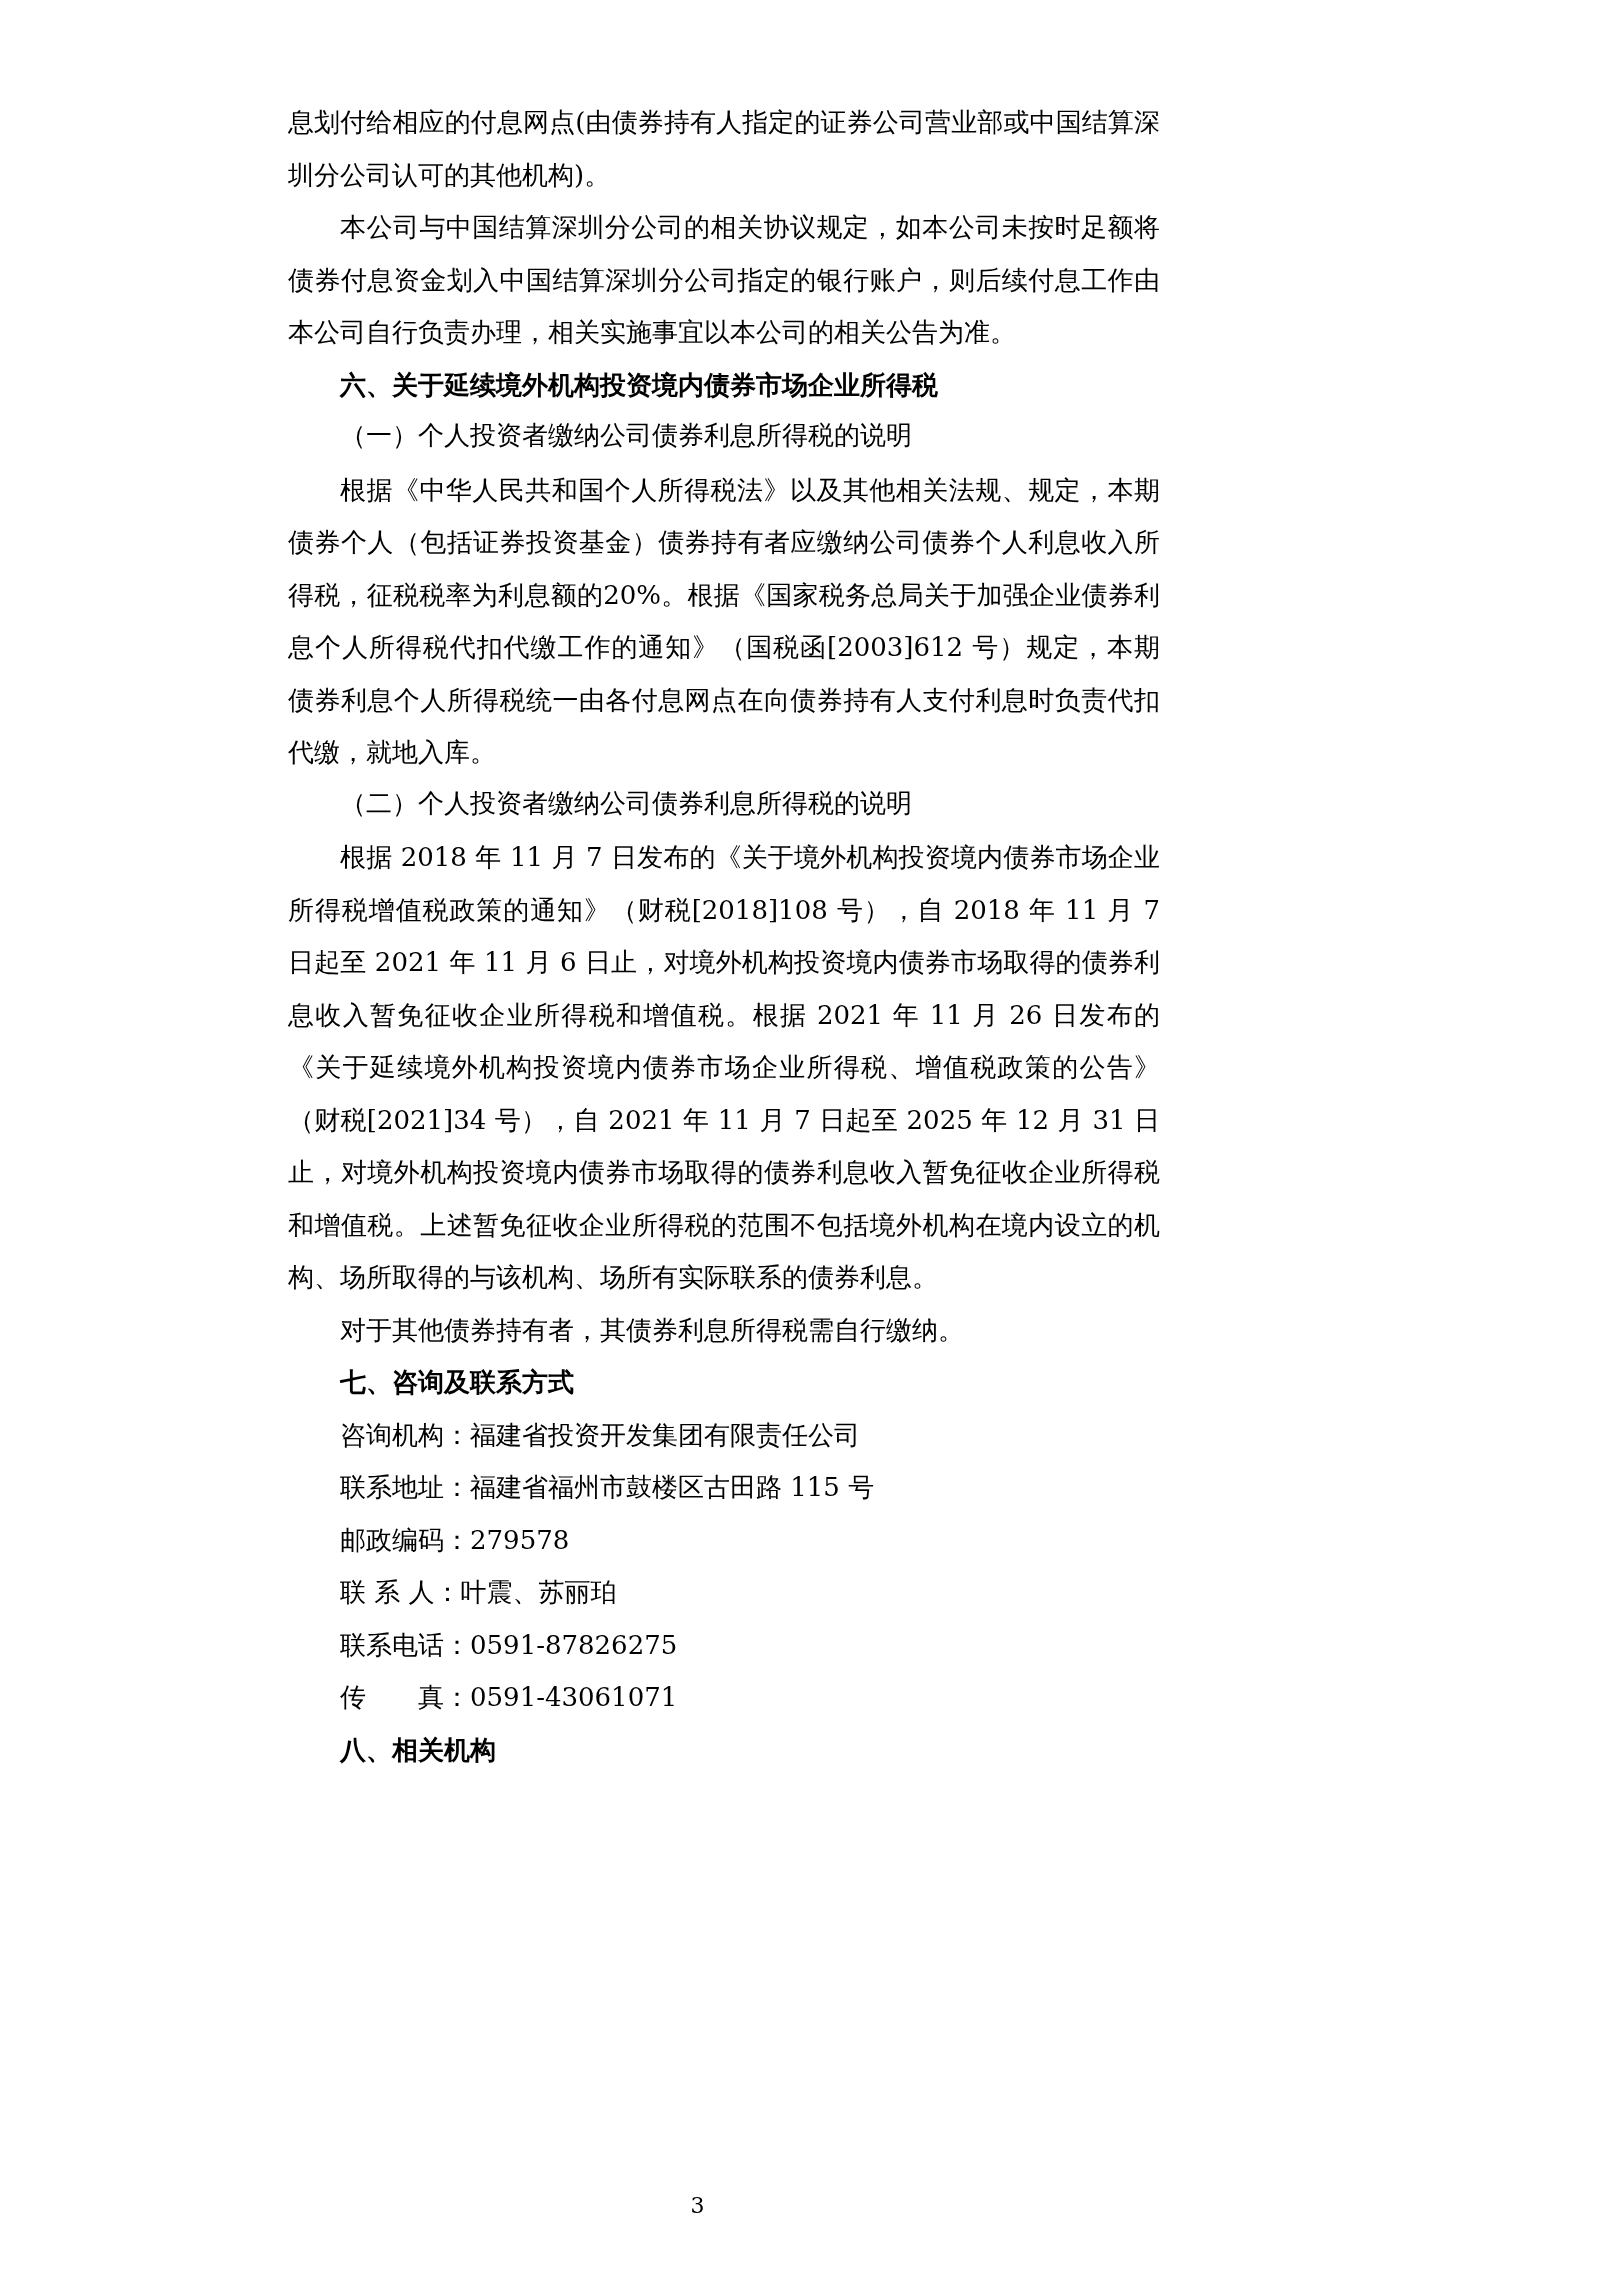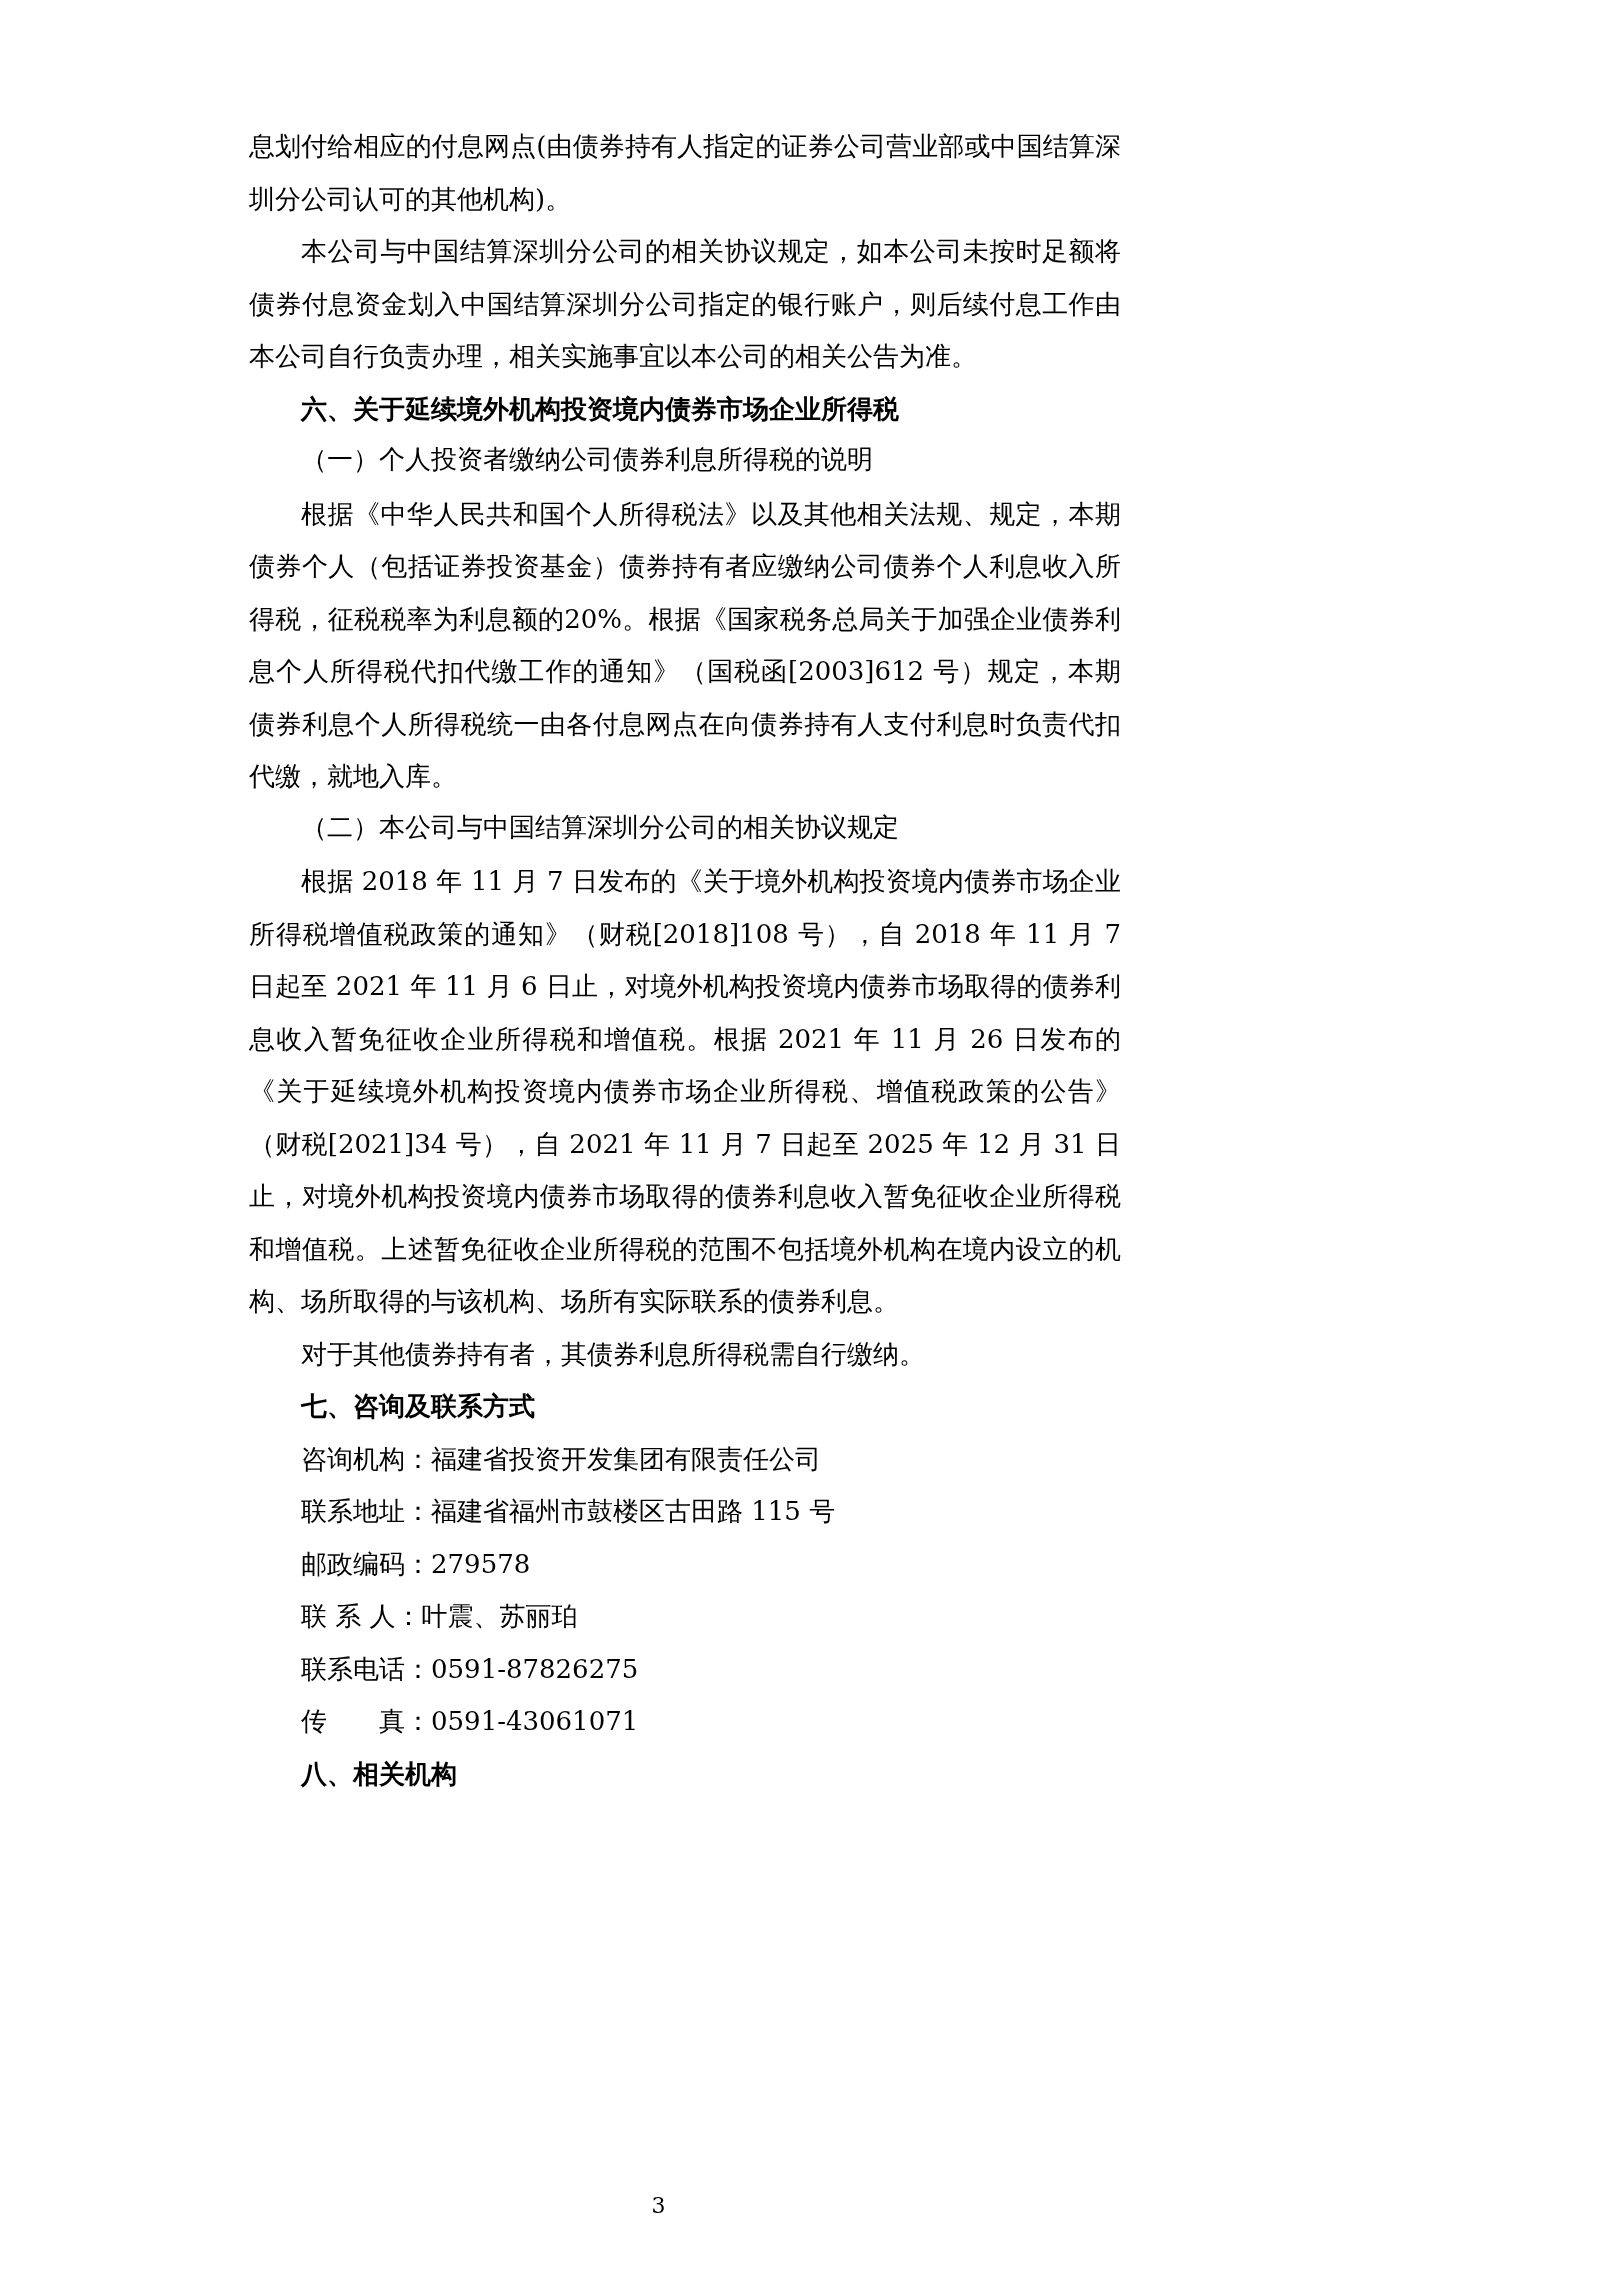--- a/index.html
+++ b/index.html
@@ -10,21 +10,22 @@
   body {
     font-family: "DejaVu Serif", "Liberation Serif", serif;
     color: #000000;
   }
   .page {
     width: 1317px;
     height: 2295px;
     position: relative;
     box-sizing: border-box;
     background: #ffffff;
-    padding: 120px 196px 105px 249px;
+    padding: 96px 196px 105px 249px;
+    margin-left: 39px;
   }
   .doc-body {
     font-size: 26px;
     line-height: 2.02;
     text-align: justify;
     text-justify: inter-ideograph;
   }
   p {
     margin: 0 0 0 0;
   }
@@ -64,21 +65,21 @@
     <p class="para noindent">息划付给相应的付息网点(由债券持有人指定的证券公司营业部或中国结算深圳分公司认可的其他机构)。</p>
 
     <p class="para">本公司与中国结算深圳分公司的相关协议规定，如本公司未按时足额将债券付息资金划入中国结算深圳分公司指定的银行账户，则后续付息工作由本公司自行负责办理，相关实施事宜以本公司的相关公告为准。</p>
 
     <p class="heading">六、关于延续境外机构投资境内债券市场企业所得税</p>
 
     <p class="subheading">（一）个人投资者缴纳公司债券利息所得税的说明</p>
 
     <p class="para">根据《中华人民共和国个人所得税法》以及其他相关法规、规定，本期债券个人（包括证券投资基金）债券持有者应缴纳公司债券个人利息收入所得税，征税税率为利息额的20%。根据《国家税务总局关于加强企业债券利息个人所得税代扣代缴工作的通知》（国税函[2003]612 号）规定，本期债券利息个人所得税统一由各付息网点在向债券持有人支付利息时负责代扣代缴，就地入库。</p>
 
-    <p class="subheading">（二）本公司与中国结算深圳分公司的相关协议规定</p>
+    <p class="subheading">（二）个人投资者缴纳公司债券利息所得税的说明</p>
 
     <p class="para">根据 2018 年 11 月 7 日发布的《关于境外机构投资境内债券市场企业所得税增值税政策的通知》（财税[2018]108 号），自 2018 年 11 月 7 日起至 2021 年 11 月 6 日止，对境外机构投资境内债券市场取得的债券利息收入暂免征收企业所得税和增值税。根据 2021 年 11 月 26 日发布的《关于延续境外机构投资境内债券市场企业所得税、增值税政策的公告》（财税[2021]34 号），自 2021 年 11 月 7 日起至 2025 年 12 月 31 日止，对境外机构投资境内债券市场取得的债券利息收入暂免征收企业所得税和增值税。上述暂免征收企业所得税的范围不包括境外机构在境内设立的机构、场所取得的与该机构、场所有实际联系的债券利息。</p>
 
 
     <p class="para">对于其他债券持有者，其债券利息所得税需自行缴纳。</p>
 
     <p class="heading">七、咨询及联系方式</p>
 
     <p class="contact-line">咨询机构：福建省投资开发集团有限责任公司</p>
     <p class="contact-line">联系地址：福建省福州市鼓楼区古田路 115 号</p>

